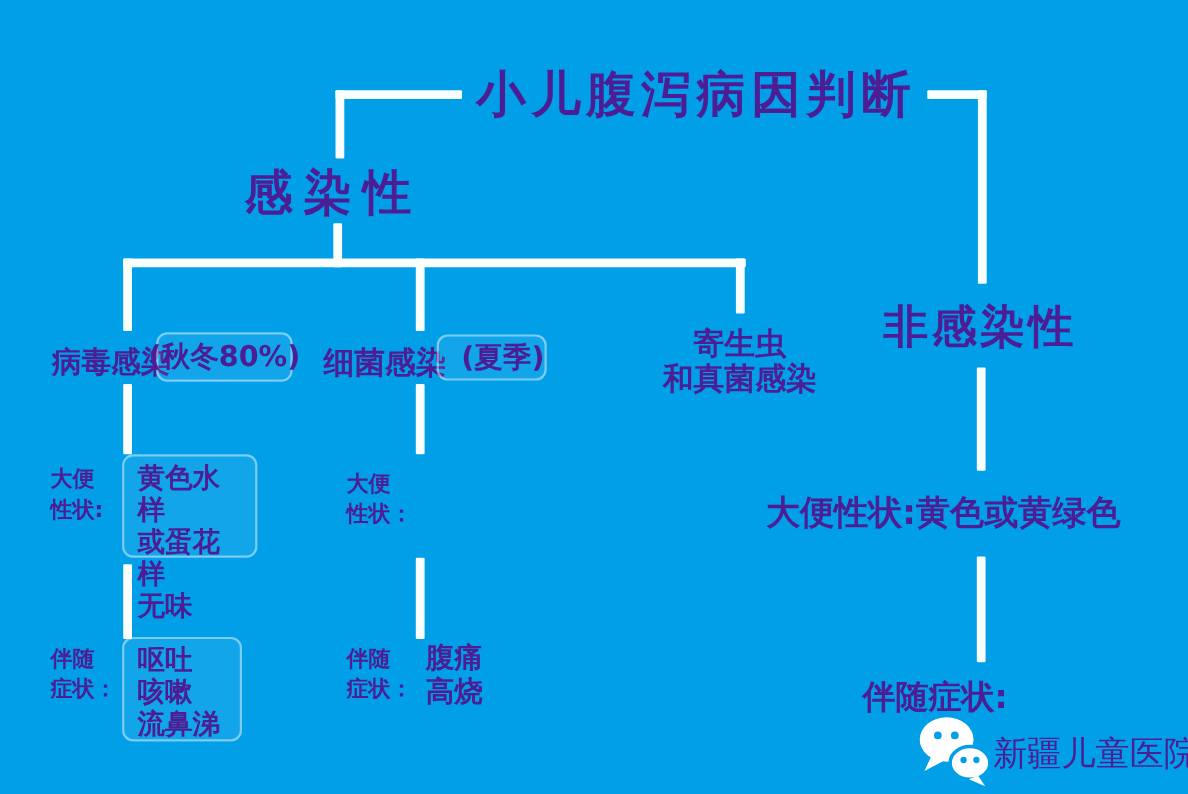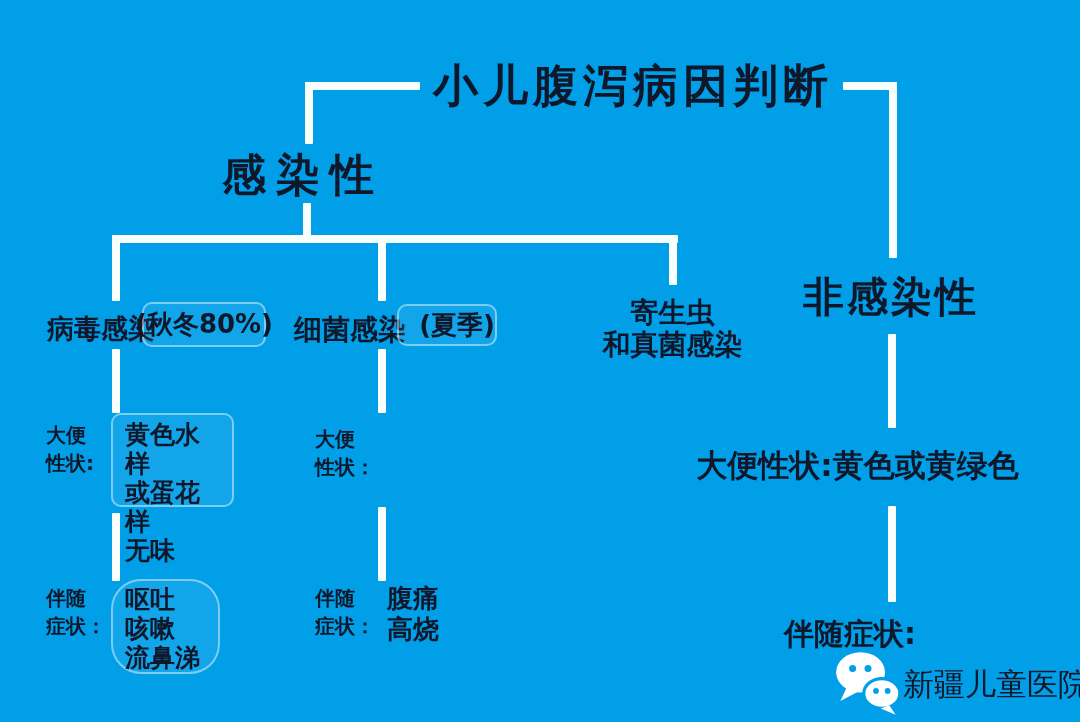--- a/index.html
+++ b/index.html
@@ -1,18 +1,18 @@
 <!DOCTYPE html>
 <html><head>
 <meta charset="utf-8">
 <style>
   html,body{margin:0;padding:0;background:#0a8fd0;}
   .canvas{
     position:relative;width:1080px;height:722px;overflow:hidden;
-    background:#009FE8;color:#0f172a;
+    background:#009FE8;color:#4c1d95;
     font-family:"DejaVu Sans","Liberation Sans",sans-serif;
     font-weight:bold;
   }
   .abs{position:absolute;}
   .line{position:absolute;background:#F8FFFD;border-radius:1px;}
   .big{font-size:44px;letter-spacing:10px;white-space:nowrap;}
   .title{font-size:45px;letter-spacing:5px;white-space:nowrap;text-align:center;}
   .node{font-size:27px;white-space:nowrap;}
   .note-box,.text-box{
     position:absolute;
@@ -85,21 +85,21 @@
 
   <div class="abs side-label" style="left:315px;top:425px;">
     <div>大便</div>
     <div>性状：</div>
   </div>
 
   <div class="abs side-label" style="left:46px;top:584px;">
     <div>伴随</div>
     <div>症状：</div>
   </div>
-  <div class="text-box" style="left:111px;top:579px;width:109px;height:95px;padding-top:4px;border-radius:30px;">
+  <div class="text-box" style="left:111px;top:579px;width:109px;height:95px;padding-top:4px;">
     <div>呕吐</div>
     <div>咳嗽</div>
     <div>流鼻涕</div>
   </div>
 
   <div class="abs side-label" style="left:315px;top:584px;">
     <div>伴随</div>
     <div>症状：</div>
   </div>
   <div class="abs plain-lines" style="left:387px;top:583px;">

